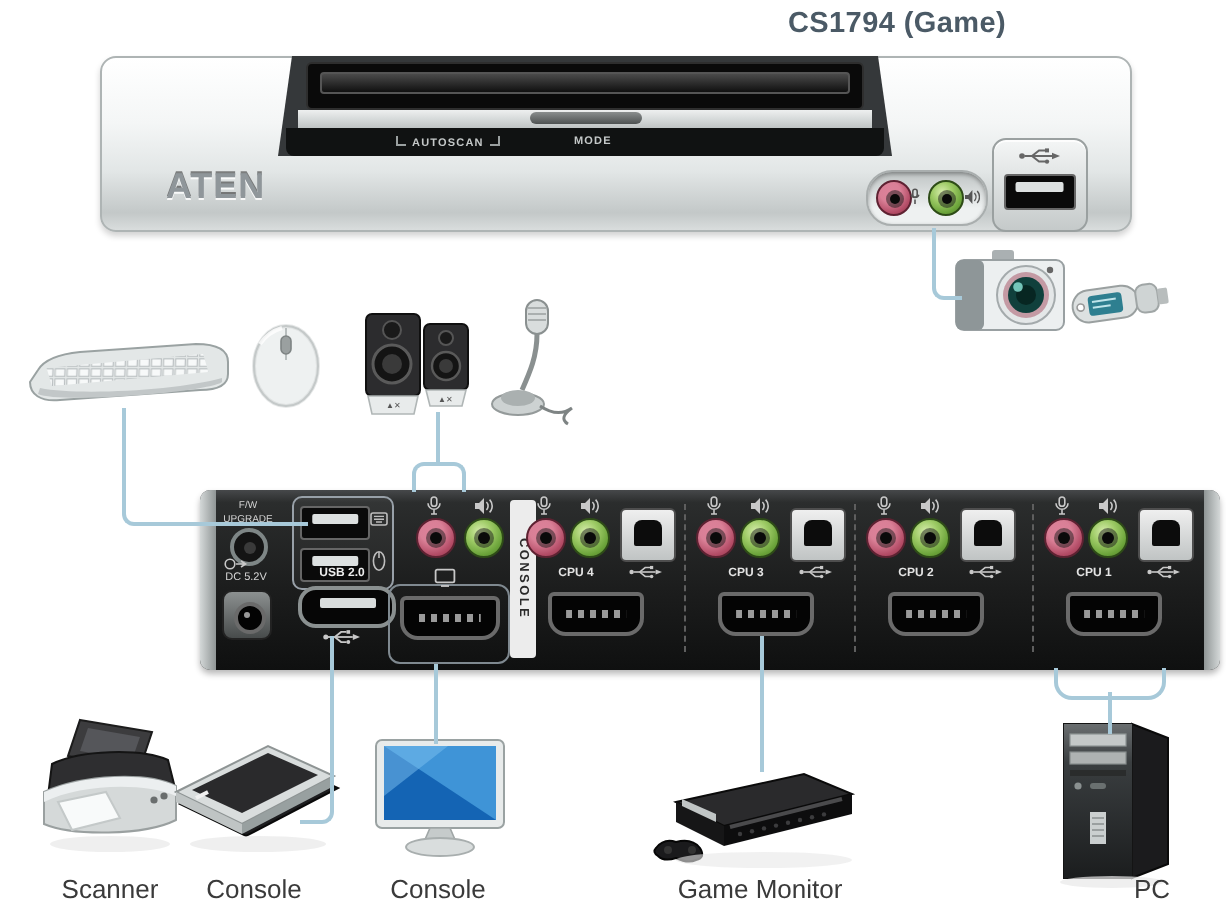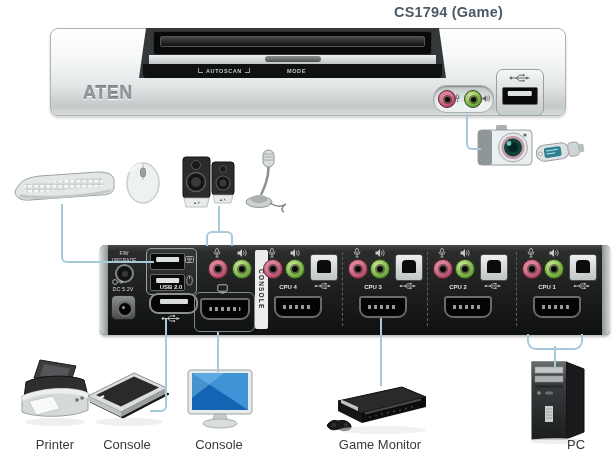--- a/index.html
+++ b/index.html
@@ -433,19 +433,19 @@
   <rect x="15" y="9" width="28" height="6" fill="#c4c8c8" stroke="#8e9494" stroke-width="0.6"></rect>
   <rect x="15" y="18" width="28" height="6" fill="#aeb2b2" stroke="#868c8c" stroke-width="0.6"></rect>
   <rect x="15" y="27" width="28" height="3" fill="#2a2c2c"></rect>
   <circle cx="19" cy="35" r="1.8" fill="#8a9090"></circle>
   <rect x="25" y="33.5" width="8" height="3" rx="1.5" fill="#6a7070"></rect>
   <rect x="25" y="48" width="8" height="16" fill="#dde1e1" opacity="0.9"></rect>
   <path d="M26,51 h6 M26,54 h6 M26,57 h6 M26,60 h6" stroke="#8a9090" stroke-width="0.7"></path>
   <ellipse cx="36" cy="83" rx="26" ry="3" fill="#e8e8e8" opacity="0.7"></ellipse>
 </svg>
 
-<div class="dev-label" style="left:15px;width:80px;">Printer</div>
+<div class="dev-label" style="left:15px;width:80px;">Scanner</div>
 <div class="dev-label" style="left:87px;width:80px;">Console</div>
 <div class="dev-label" style="left:179px;width:80px;">Console</div>
 <div class="dev-label" style="left:320px;width:120px;">Game Monitor</div>
 <div class="dev-label" style="left:536px;width:80px;">PC</div>
 
 </div>
 
 </body></html>

